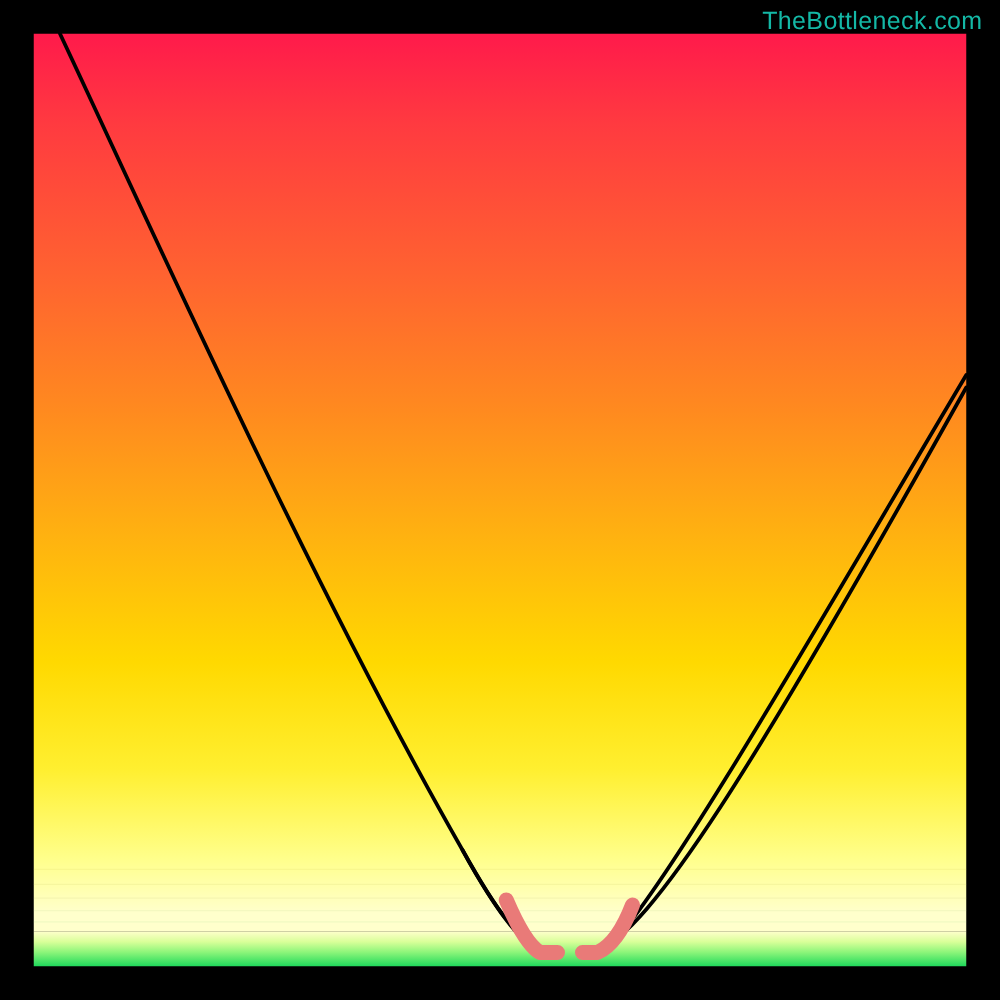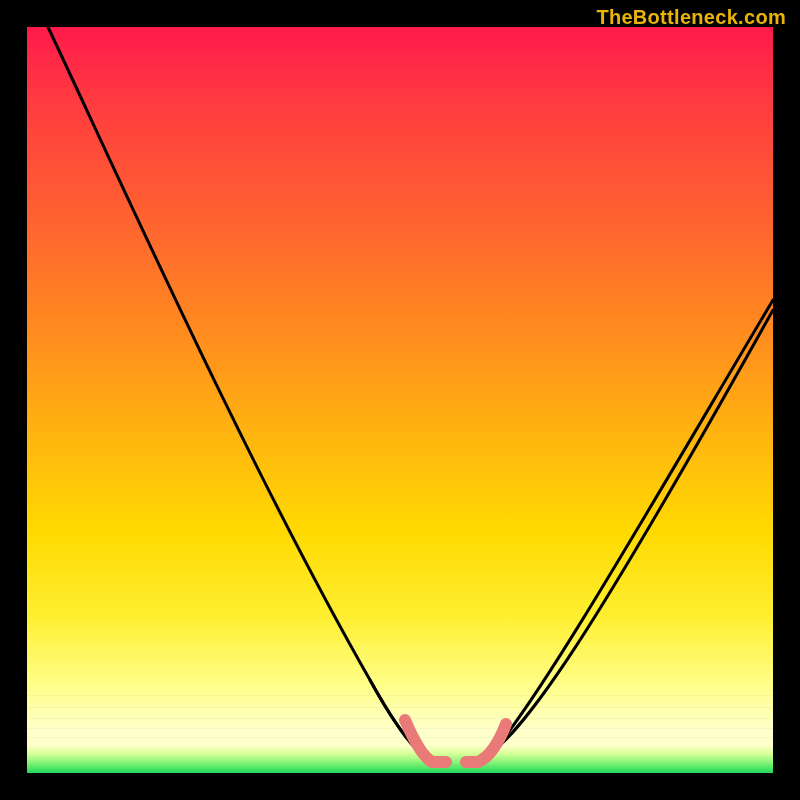--- a/index.html
+++ b/index.html
@@ -16,23 +16,23 @@
     position: relative;
     width: 800px;
     height: 800px;
     background: #000;
   }
 
   .watermark {
     position: absolute;
     top: 6px;
     right: 14px;
-    color: #eab308;
+    color: #14b8a6;
     font-size: 20px;
-    font-weight: 700;
+    font-weight: 400;
     letter-spacing: 0.3px;
     z-index: 10;
     user-select: none;
   }
 
   .gradient-panel {
     position: absolute;
     left: 27px;
     right: 27px;
     top: 27px;

